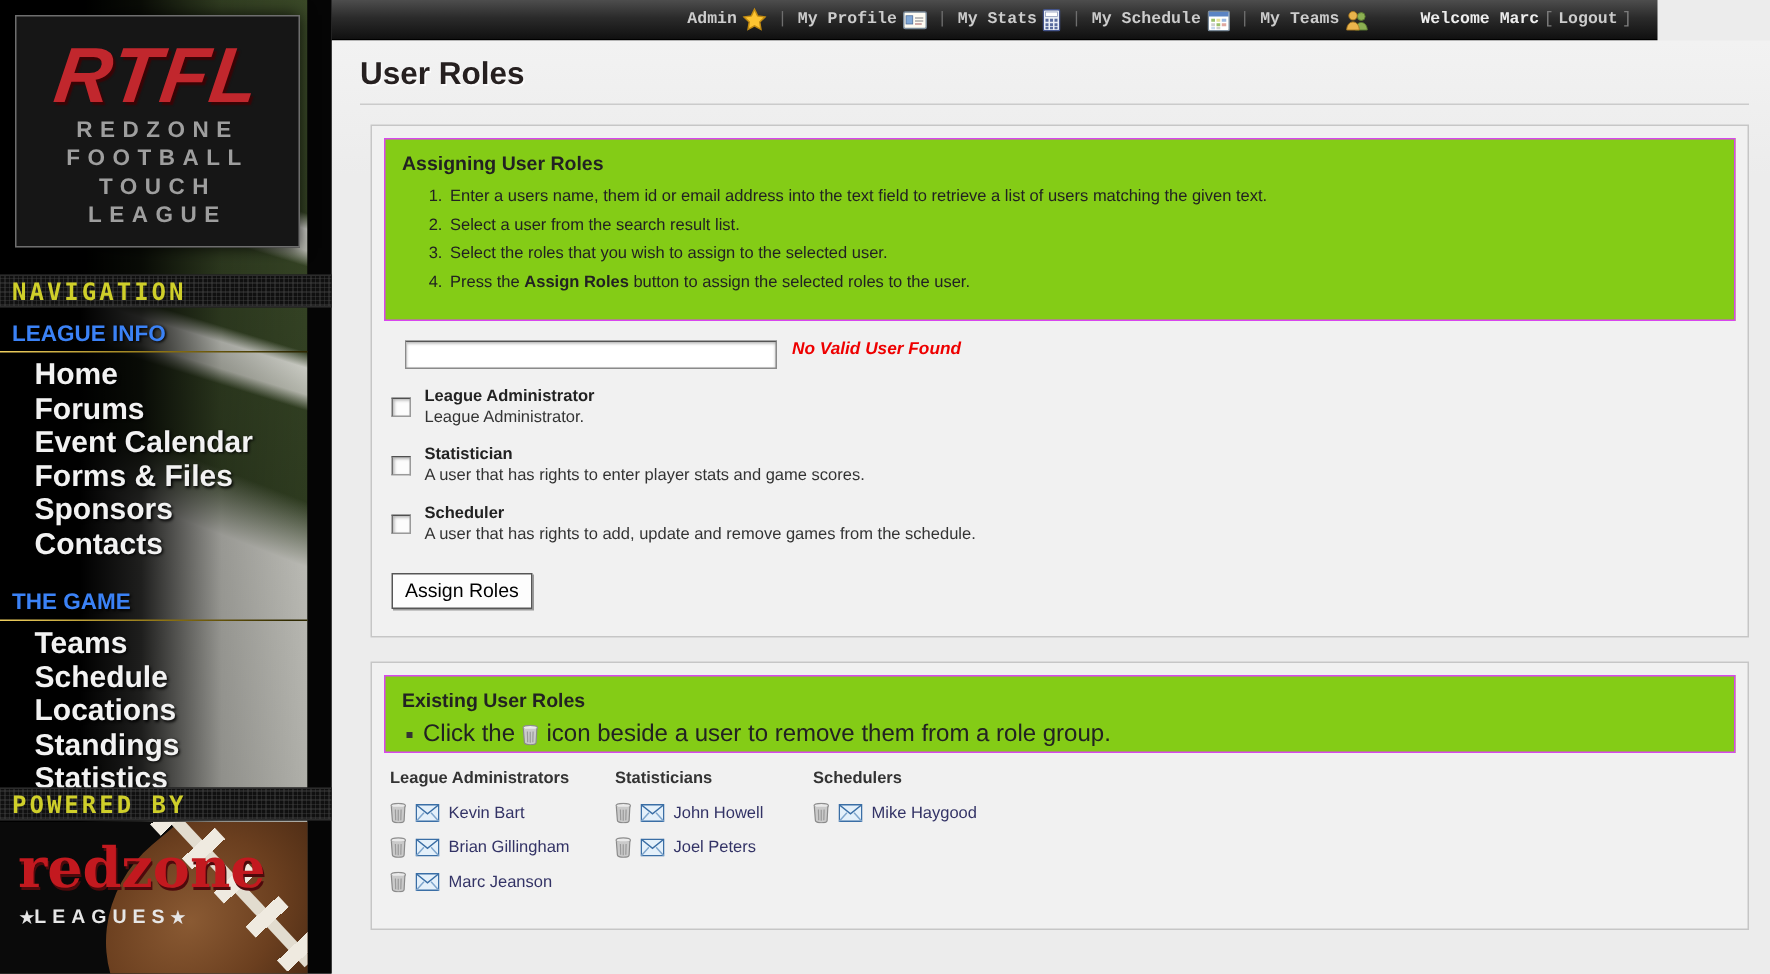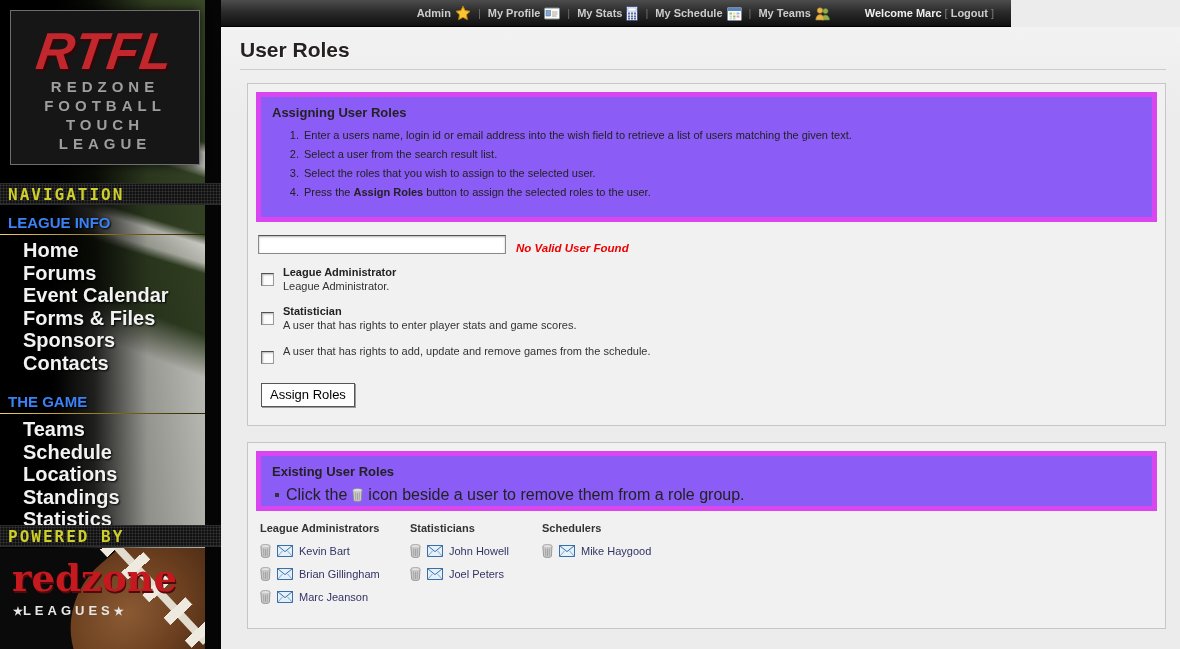--- a/index.html
+++ b/index.html
@@ -56,45 +56,45 @@
   .lace-seam { position:absolute; width:170px; height:8px; right:-28px; top:28px;
     transform:rotate(47deg); background:#E2DCCF; }
   .pb-name { position:absolute; left:12px; top:12px; font-family:"DejaVu Serif", serif;
     font-weight:bold; font-size:37px; line-height:1; color:#C3191F;
     text-shadow:1px 2px 0 #4e0a0c; letter-spacing:0; }
   .pb-sub { position:absolute; left:13px; top:55px; color:#E6E6E6; font-size:13px;
     font-weight:bold; letter-spacing:4px; }
   .pb-sub .star { font-size:11px; letter-spacing:0; }
 
   
-  .topbar { position:absolute; left:221px; top:0; width:790px; height:27px;
+  .topbar { position:absolute; left:221px; top:0; width:884px; height:27px;
     background:linear-gradient(#4d4d4d, #2b2b2b 45%, #101010 100%);
     border-bottom:1px solid #000; display:flex; align-items:center;
-    justify-content:flex-end; padding-right:14px; font-size:11px; font-weight:bold; color:#CCC; }
+    justify-content:flex-end; padding-right:14px; font-size:11px; font-weight:bold; color:#CCC;font-family:Liberation Mono, monospace; }
   .topbar a { color:#CCC; text-decoration:none; display:flex; align-items:center; gap:4px; cursor:pointer; }
   .tb-sep { color:#6e6e6e; margin:0 7px; font-weight:normal; }
   .tb-welcome { color:#EDEDED; margin-left:34px; }
   .tb-bracket { color:#7c7c7c; margin:0 3px; font-weight:normal; }
   .tb-logout { color:#CCC; text-decoration:none; cursor:pointer; }
   .tb-icon { display:inline-block; line-height:0; }
 
   
   .main { position:absolute; left:221px; top:27px; width:959px; height:461px;
     background:linear-gradient(#F2F2F2, #ECECEC 90px); }
   .page-title { margin:11px 0 0 19px; font-size:21px; font-weight:bold; color:#262020;
     text-shadow:1px 1px 0 rgba(255,255,255,.75); }
   .title-rule { margin:7px 14px 0 19px; border:none; border-top:1px solid #CBCBCB; }
 
   .panel { margin:13px 14px 0 26px; border:1px solid #C6C6C6; background:#F1F1F1; padding:8px; }
-  .gray-box { border:5px solid #d946ef; background:#8b5cf6; padding:8px 11px; }
+  .gray-box { border:1px solid #d946ef; background:#84cc16; padding:8px 11px; }
   .box-heading { font-size:13px; font-weight:bold; color:#222; }
   .steps { margin:9px 0 10px 30px; font-size:11px; color:#222; }
   .steps li { margin-bottom:6px; line-height:13px; padding-left:2px; }
 
-  .search-row { margin:13px 0 0 2px; display:flex; align-items:flex-end; }
+  .search-row { margin:13px 0 0 14px; display:flex; align-items:flex-start; }
   .user-search { width:248px; height:19px; border:1px solid #8a8a8a; border-top-color:#555;
     box-shadow:inset 0 1px 2px rgba(0,0,0,.3); font-size:12px; padding:0 3px;
     background:#FFF; outline:none; font-family:"Liberation Sans", sans-serif; }
   .search-status { color:#EE0000; font-style:italic; font-weight:bold; font-size:11.5px; margin-left:10px; }
 
   .role-row { margin:12px 0 0 5px; display:flex; }
   .checkbox { appearance:none; -webkit-appearance:none; width:13px; height:13px; margin:7px 9px 0 0;
     background:#FCFCFC; border:1px solid #9a9a9a; border-top-color:#4f4f4f; border-left-color:#6f6f6f;
     box-shadow:inset 1px 1px 2px rgba(0,0,0,.28); cursor:pointer; flex:0 0 auto; }
   .role-label { font-size:11px; font-weight:bold; color:#222; line-height:13px; }
@@ -245,21 +245,21 @@
 </div>
 
 <div class="main">
   <h1 class="page-title">User Roles</h1>
   <hr class="title-rule">
 
   <div class="panel">
     <div class="gray-box">
       <div class="box-heading">Assigning User Roles</div>
       <ol class="steps">
-        <li><span>Enter a users name, login id or email address into the wish field to retrieve a list of users matching the given text.</span></li>
+        <li><span>Enter a users name, them id or email address into the text field to retrieve a list of users matching the given text.</span></li>
         <li><span>Select a user from the search result list.</span></li>
         <li><span>Select the roles that you wish to assign to the selected user.</span></li>
         <li><span>Press the </span><b>Assign Roles</b><span> button to assign the selected roles to the user.</span></li>
       </ol>
     </div>
 
     <div class="search-row">
       <input class="user-search" type="text" value="" style="">
       <span class="search-status">No Valid User Found</span>
     </div>
@@ -274,20 +274,21 @@
     <div class="role-row">
       <input type="checkbox" class="checkbox" style="">
       <div>
         <div class="role-label">Statistician</div>
         <div class="role-desc">A user that has rights to enter player stats and game scores.</div>
       </div>
     </div>
     <div class="role-row">
       <input type="checkbox" class="checkbox" style="">
       <div>
+        <div class="role-label">Scheduler</div>
         <div class="role-desc">A user that has rights to add, update and remove games from the schedule.</div>
       </div>
     </div>
 
     <button class="assign-btn">Assign Roles</button>
   </div>
 
   <div class="panel" style="margin-top:16px;">
     <div class="gray-box" style="padding-bottom:2px;">
       <div class="box-heading">Existing User Roles</div>

